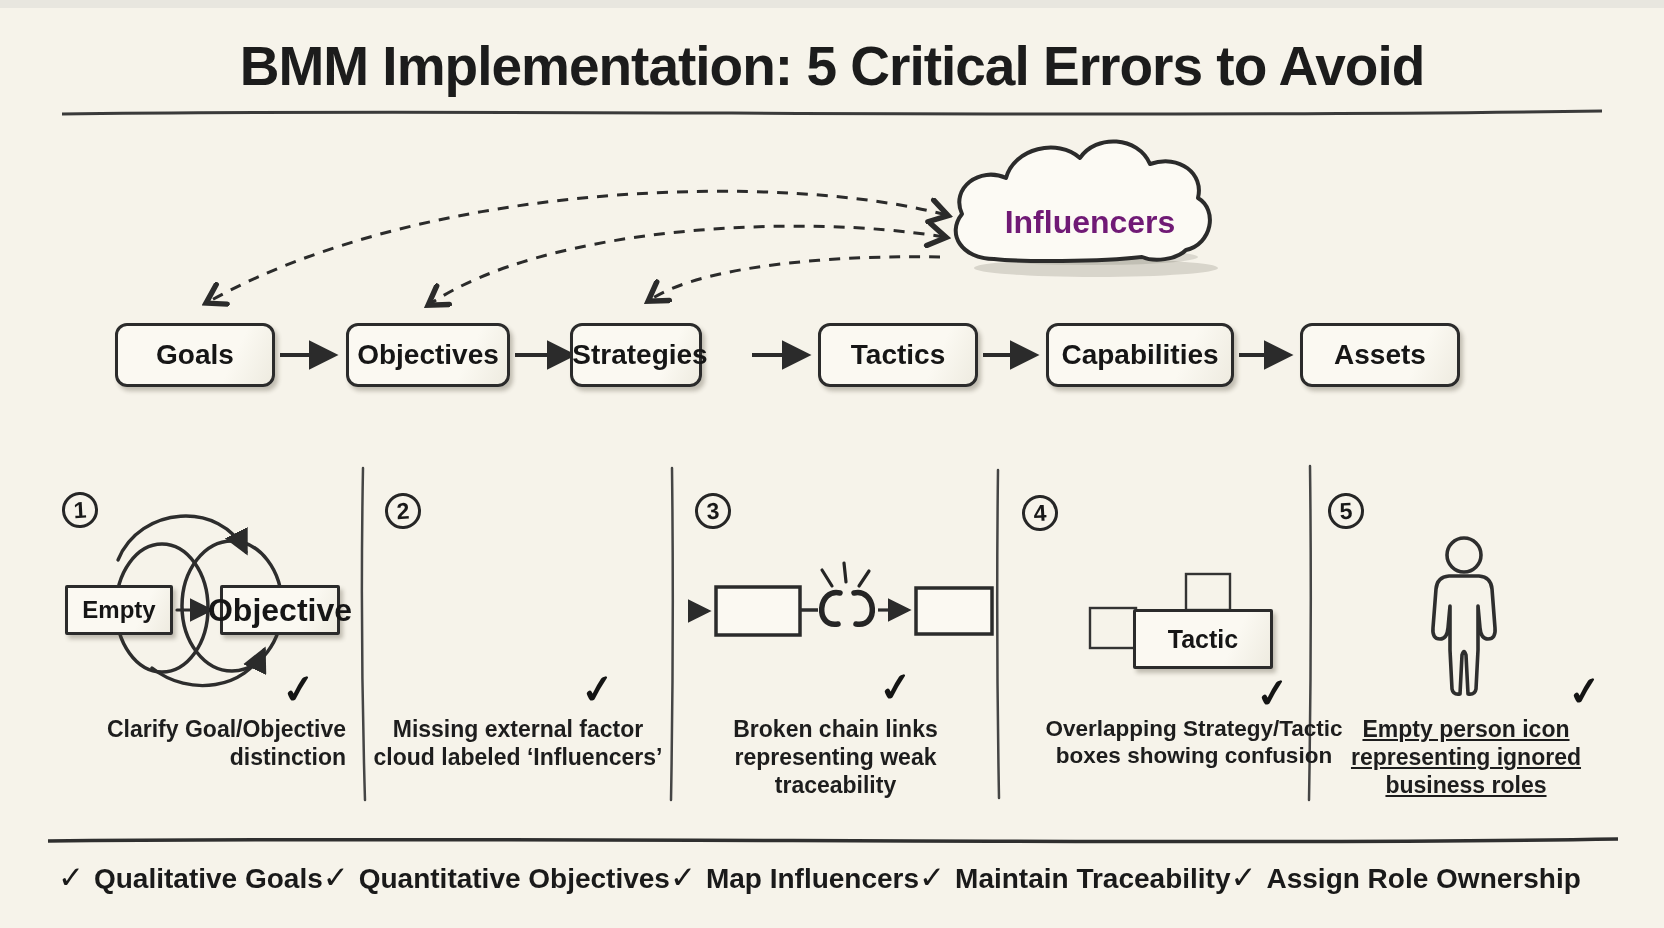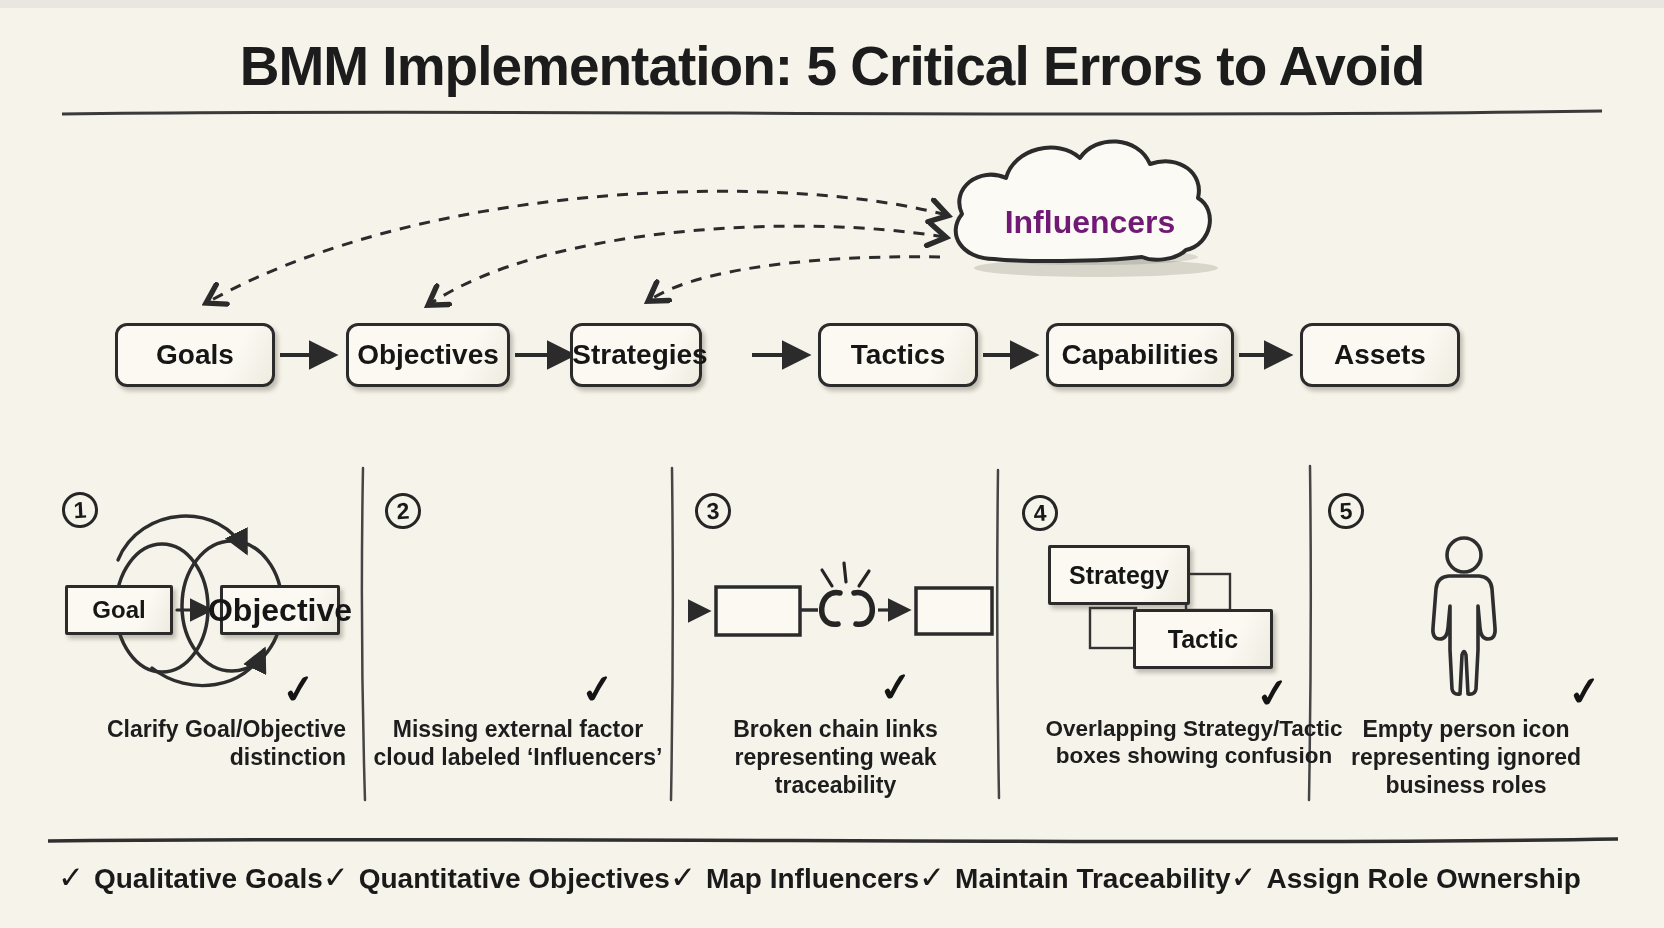--- a/index.html
+++ b/index.html
@@ -161,50 +161,49 @@
 
   <div class="flow-box layer" style="left:115px;width:160px;">Goals</div>
   <div class="flow-box layer" style="left:346px;width:164px;">Objectives</div>
   <div class="flow-box layer" style="left:570px;width:132px;padding-left:8px;">Strategies</div>
   <div class="flow-box layer" style="left:818px;width:160px;">Tactics</div>
   <div class="flow-box layer" style="left:1046px;width:188px;">Capabilities</div>
   <div class="flow-box layer" style="left:1300px;width:160px;">Assets</div>
 
   <div class="panel" style="left:40px;width:323px;">
     <div class="badge" style="left:22px;top:29px;">1</div>
-    <div class="mini-box" style="left:25px;top:122px;width:108px;height:50px;font-size:24px;">Goal</div>
+    <div class="mini-box" style="left:25px;top:122px;width:108px;height:50px;font-size:24px;">Empty</div>
     <div class="mini-box" style="left:180px;top:122px;width:120px;height:50px;font-size:32px;">Objective</div>
     <div class="check" style="left:242px;top:206px;">✓</div>
     <div class="caption" style="left:16px;top:252px;width:290px;text-align:right;">Clarify Goal/Objective distinction</div>
   </div>
 
   <div class="panel" style="left:363px;width:310px;">
     <div class="badge" style="left:22px;top:30px;">2</div>
     <div class="check" style="left:218px;top:206px;">✓</div>
     <div class="caption" style="left:5px;top:252px;width:300px;">Missing external factor cloud labeled ‘Influencers’</div>
   </div>
 
   <div class="panel" style="left:673px;width:325px;">
     <div class="badge" style="left:22px;top:30px;">3</div>
     <div class="check" style="left:206px;top:204px;">✓</div>
     <div class="caption" style="left:2px;top:252px;width:321px;">Broken chain links representing weak traceability</div>
   </div>
 
   <div class="panel" style="left:998px;width:312px;">
     <div class="badge" style="left:24px;top:32px;">4</div>
-    <div class="mini-box" style="left:50px;top:82px;width:142px;height:60px;font-size:25px;">Strategy</div>
     <div class="mini-box" style="left:135px;top:146px;width:140px;height:60px;font-size:25px;">Tactic</div>
     <div class="check" style="left:258px;top:210px;">✓</div>
     <div class="caption" style="left:1px;top:252px;width:310px;font-size:22.5px;padding-left:40px;">Overlapping Strategy/Tactic boxes showing confusion</div>
   </div>
 
   <div class="panel" style="left:1310px;width:312px;">
     <div class="badge" style="left:18px;top:30px;">5</div>
     <div class="check" style="left:258px;top:208px;">✓</div>
-    <div class="caption" style="left:31px;top:252px;width:250px;">Empty person icon representing ignored business roles</div>
+    <div class="caption" style="left:31px;top:252px;width:250px;text-decoration:underline;">Empty person icon representing ignored business roles</div>
   </div>
 
   <div class="footer">
     <div class="footer-item">
       <span class="tick">✓</span>
       <span>Qualitative Goals</span>
     </div>
     <div class="footer-item">
       <span class="tick">✓</span>
       <span>Quantitative Objectives</span>

